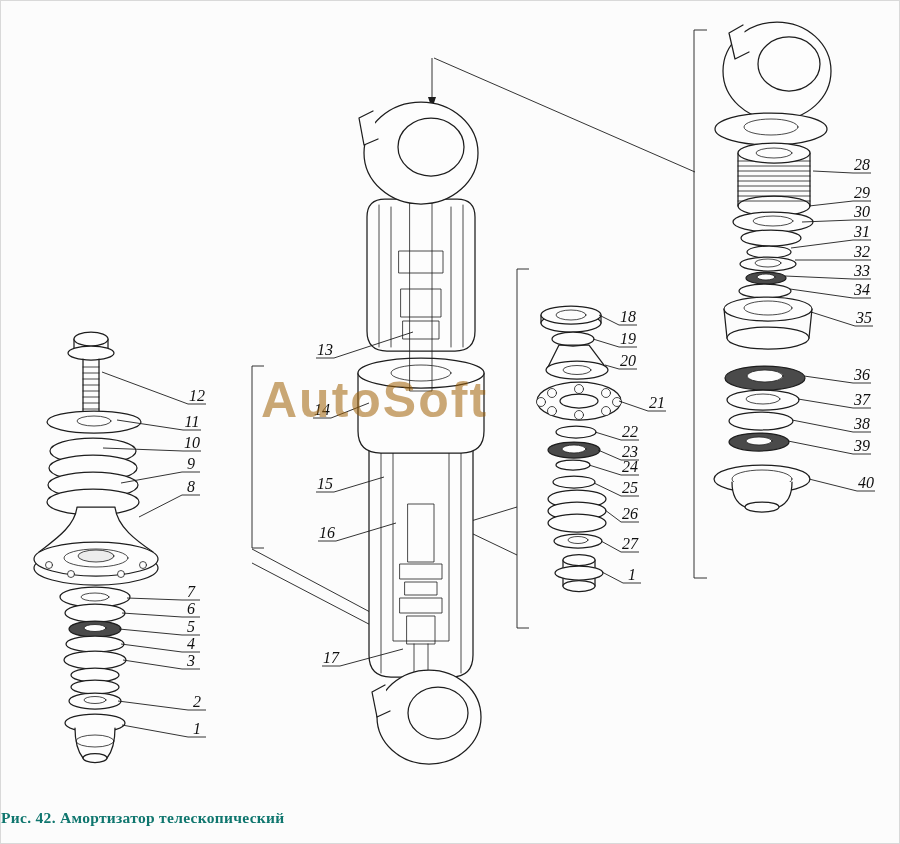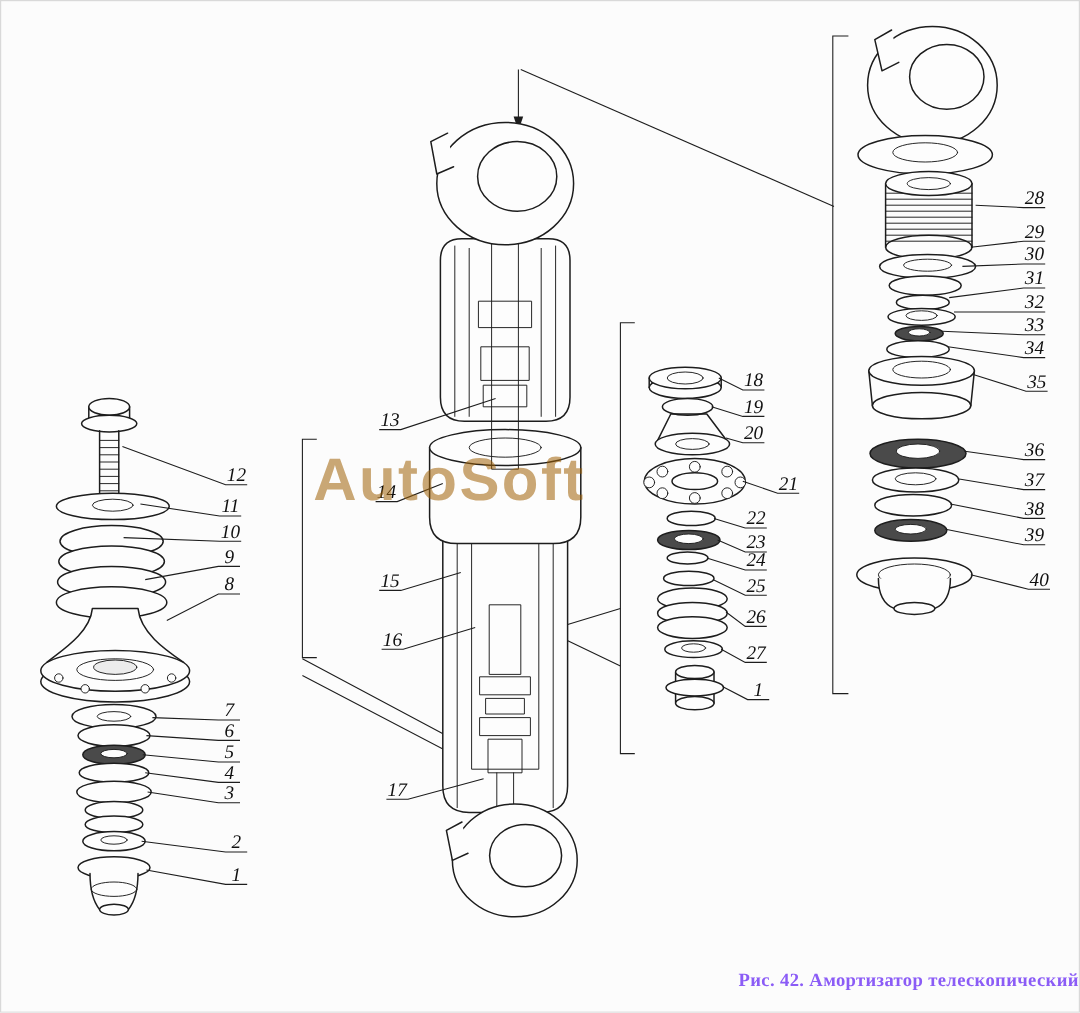--- a/index.html
+++ b/index.html
@@ -21,21 +21,21 @@
     font-size:16px; fill:#101010;
   }
   .watermark {
     position:absolute; left:260px; top:370px;
     font-family:"Liberation Sans", sans-serif; font-weight:bold;
     font-size:50px; letter-spacing:2px;
     color:#a16207; opacity:0.55; pointer-events:none;
   }
   .caption {
     position:absolute; top:808px; left:0; width:100%;
-    text-align:right; font-weight:bold; font-size:15.5px; color:#8b5cf6;
+    text-align:left; font-weight:bold; font-size:15.5px; color:#0f766e;
     letter-spacing:0.3px;
   }
 </style>
 </head>
 <body>
 
 <div class="page">
 
   <svg class="diagram" viewBox="0 0 900 844" xmlns="http://www.w3.org/2000/svg">
     <defs>

